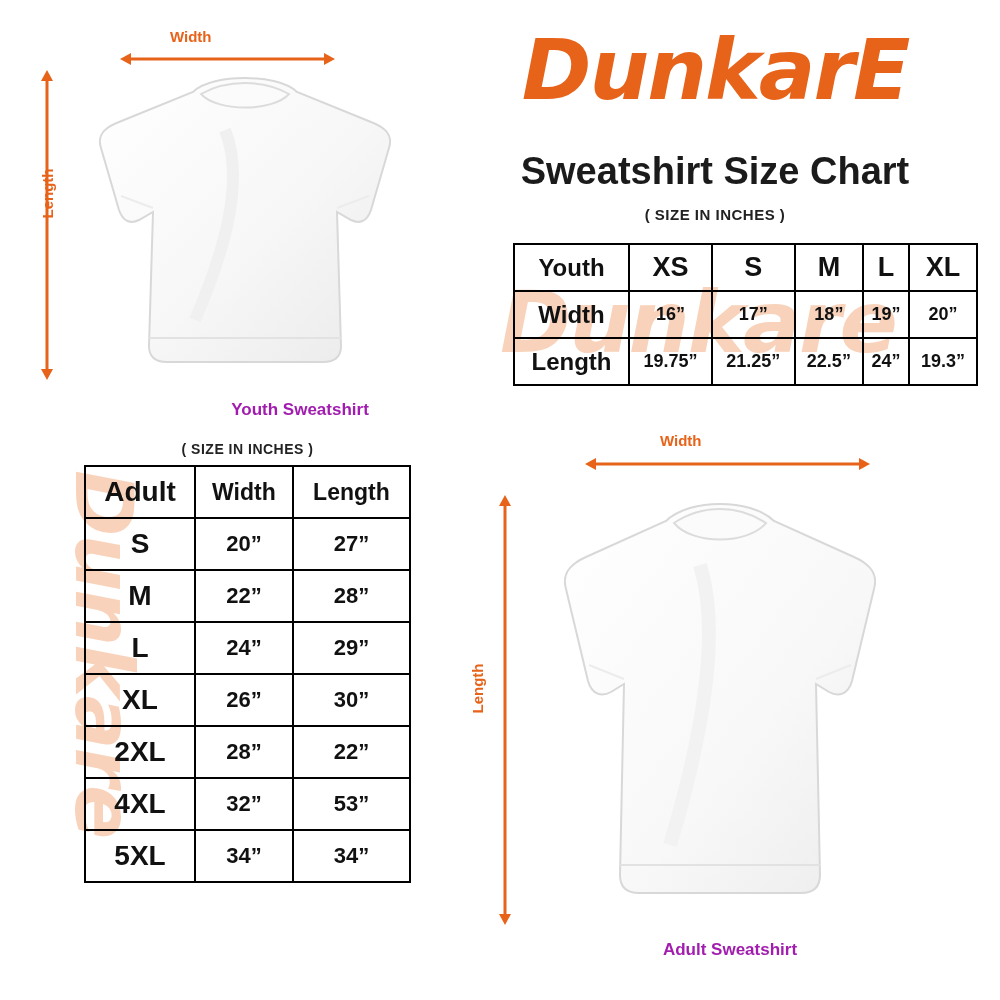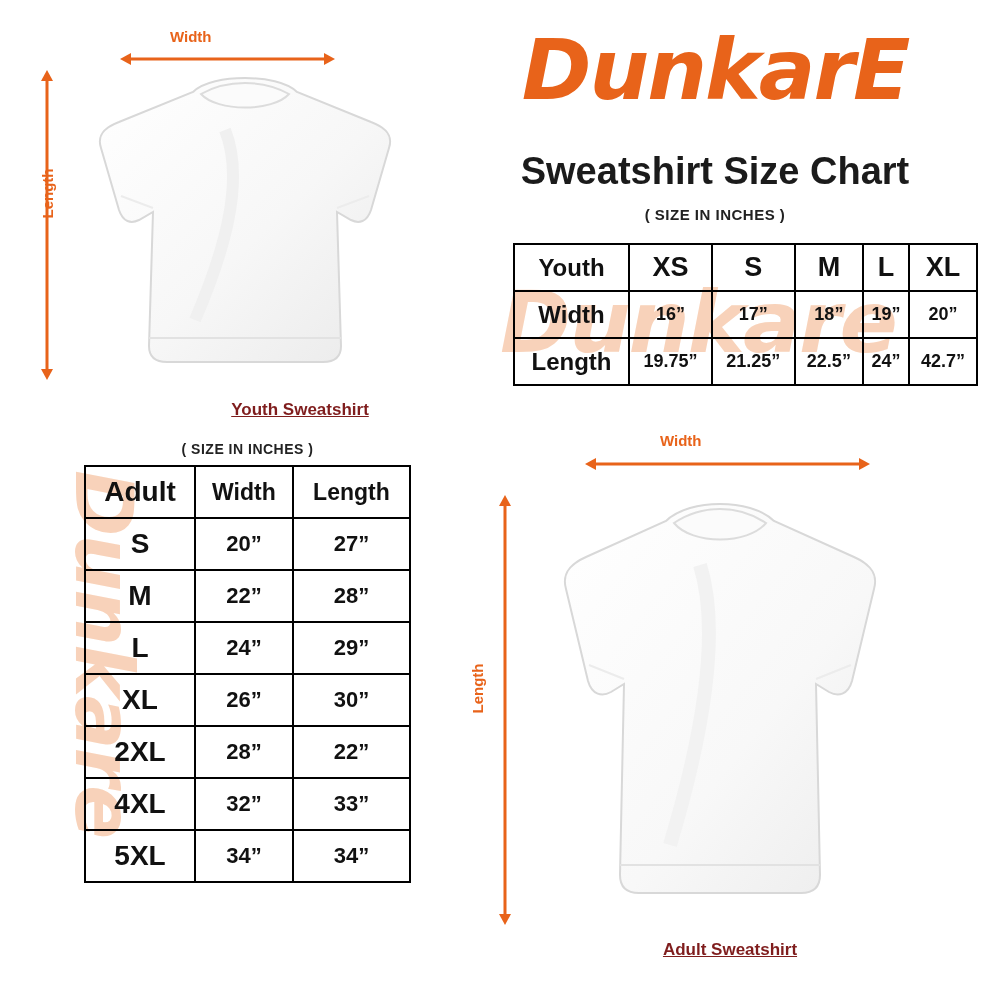--- a/index.html
+++ b/index.html
@@ -132,22 +132,21 @@
   
   .shirt-wrap { position: absolute; }
   #youth-shirt { left: 75px; top: 70px; width: 340px; height: 320px; }
   #adult-shirt { left: 540px; top: 495px; width: 360px; height: 430px; }
 
   .caption {
     position: absolute;
     text-align: center;
     font-size: 17px;
     font-weight: bold;
-    color: #7f1d1d;
-    text-decoration: underline;
+    color: #a21caf;
   }
   #youth-caption { left: 130px; top: 400px; width: 340px; }
   #adult-caption { left: 560px; top: 940px; width: 340px; text-align: center; }
 
   
   .arrow-label {
     position: absolute;
     color: #E8631A;
     font-size: 15px;
     font-weight: bold;
@@ -233,21 +232,21 @@
       <td class="val">18”</td>
       <td class="val">19”</td>
       <td class="val">20”</td>
     </tr>
     <tr>
       <td class="rowhead">Length</td>
       <td class="val">19.75”</td>
       <td class="val">21.25”</td>
       <td class="val">22.5”</td>
       <td class="val">24”</td>
-      <td class="val">42.7”</td>
+      <td class="val">19.3”</td>
     </tr>
   </tbody>
     </table>
 
   <div class="units-adult">( SIZE IN INCHES )</div>
   <table id="adult-table">
     <tbody>
         <tr>
       <td class="colhead szcol">Adult</td>
       <td class="colhead">Width</td>
@@ -274,21 +273,21 @@
       <td class="valcol">30”</td>
     </tr>
     <tr>
       <td class="szcol">2XL</td>
       <td class="valcol">28”</td>
       <td class="valcol">22”</td>
     </tr>
     <tr>
       <td class="szcol">4XL</td>
       <td class="valcol">32”</td>
-      <td class="valcol">33”</td>
+      <td class="valcol">53”</td>
     </tr>
     <tr>
       <td class="szcol">5XL</td>
       <td class="valcol">34”</td>
       <td class="valcol">34”</td>
     </tr>
   </tbody>
     </table>
 
   <svg class="shirt-wrap" id="adult-shirt" viewBox="0 0 360 430">

